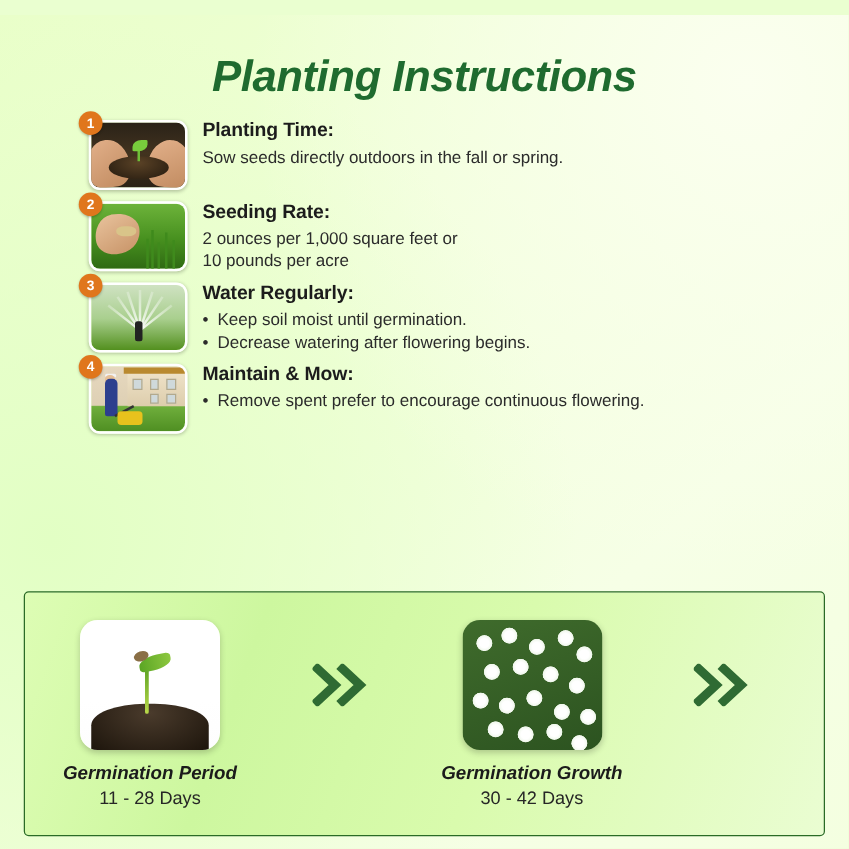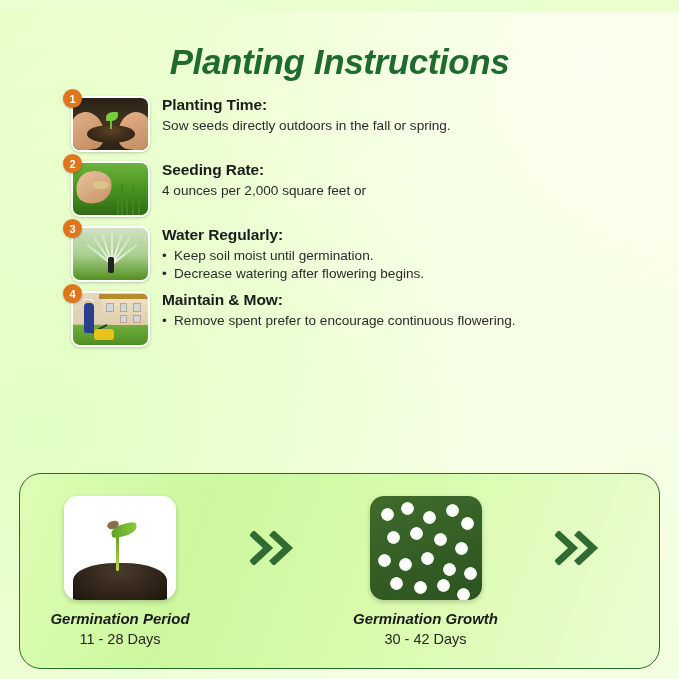--- a/index.html
+++ b/index.html
@@ -80,21 +80,21 @@
   .t4 .win{position:absolute;width:10%;height:16%;background:#cfd9db;border:1px solid #b3a98c;box-sizing:border-box;}
   .t4 .person{position:absolute;left:14%;top:20%;width:14%;height:56%;background:#2c3f8e;border-radius:4px 4px 2px 2px;}
   .t4 .phead{position:absolute;left:15%;top:14%;width:10%;height:12%;background:#e5bf96;border-radius:50%;}
   .t4 .cap{position:absolute;left:14%;top:12%;width:12%;height:5%;background:#f2f2f2;border-radius:3px;}
   .t4 .mower{position:absolute;left:28%;bottom:10%;width:26%;height:20%;background:#e8c21d;border-radius:3px;}
   .t4 .handle{position:absolute;left:24%;bottom:28%;width:22%;height:2px;background:#333;transform:rotate(-28deg);}
 
   
   .panel{
     position:absolute;left:19px;top:461px;width:641px;height:196px;
-    box-sizing:border-box;border:1.6px solid #2a6b26;border-radius:22px;
+    box-sizing:border-box;border:1.6px solid #2a6b26;border-radius:4px;
     background:linear-gradient(110deg,#ddfdb4 0%,#cdf79f 28%,#d9fbad 58%,#eafdd2 100%);
   }
   .timeline{display:flex;align-items:flex-start;height:100%;padding:22px 14px 0 14px;box-sizing:border-box;}
   .tl-item{width:172px;flex:0 0 172px;text-align:center;}
   .tl-img{
     width:112px;height:104px;margin:0 auto;border-radius:14px;overflow:hidden;position:relative;
     box-shadow:0 2px 5px rgba(0,0,0,.2);
   }
   .tl-label{margin-top:10px;font-size:15px;font-weight:bold;font-style:italic;color:#1b1b1b;}
   .tl-sub{margin-top:4px;font-size:14.5px;color:#262626;}
@@ -152,21 +152,22 @@
             <div class="blade" style="left:71%;height:40%"></div>
             <div class="blade" style="left:78%;height:55%"></div>
             <div class="blade" style="left:86%;height:44%"></div>
             <div class="hand"></div>
               <div class="seed"></div>
           </div>
         </div>
       </div>
       <div class="body">
         <div class="head">Seeding Rate:</div>
-        <div class="line">4 ounces per 2,000 square feet or</div>
+        <div class="line">2 ounces per 1,000 square feet or</div>
+        <div class="line">10 pounds per acre</div>
       </div>
     </div>
 
     <div class="step">
       <div class="thumb-wrap">
         <div class="badge">3</div>
         <div class="thumb">
           <div class="art t3">
             <div class="spray" style="transform:rotate(-52deg)"></div>
             <div class="spray" style="transform:rotate(-34deg)"></div>

